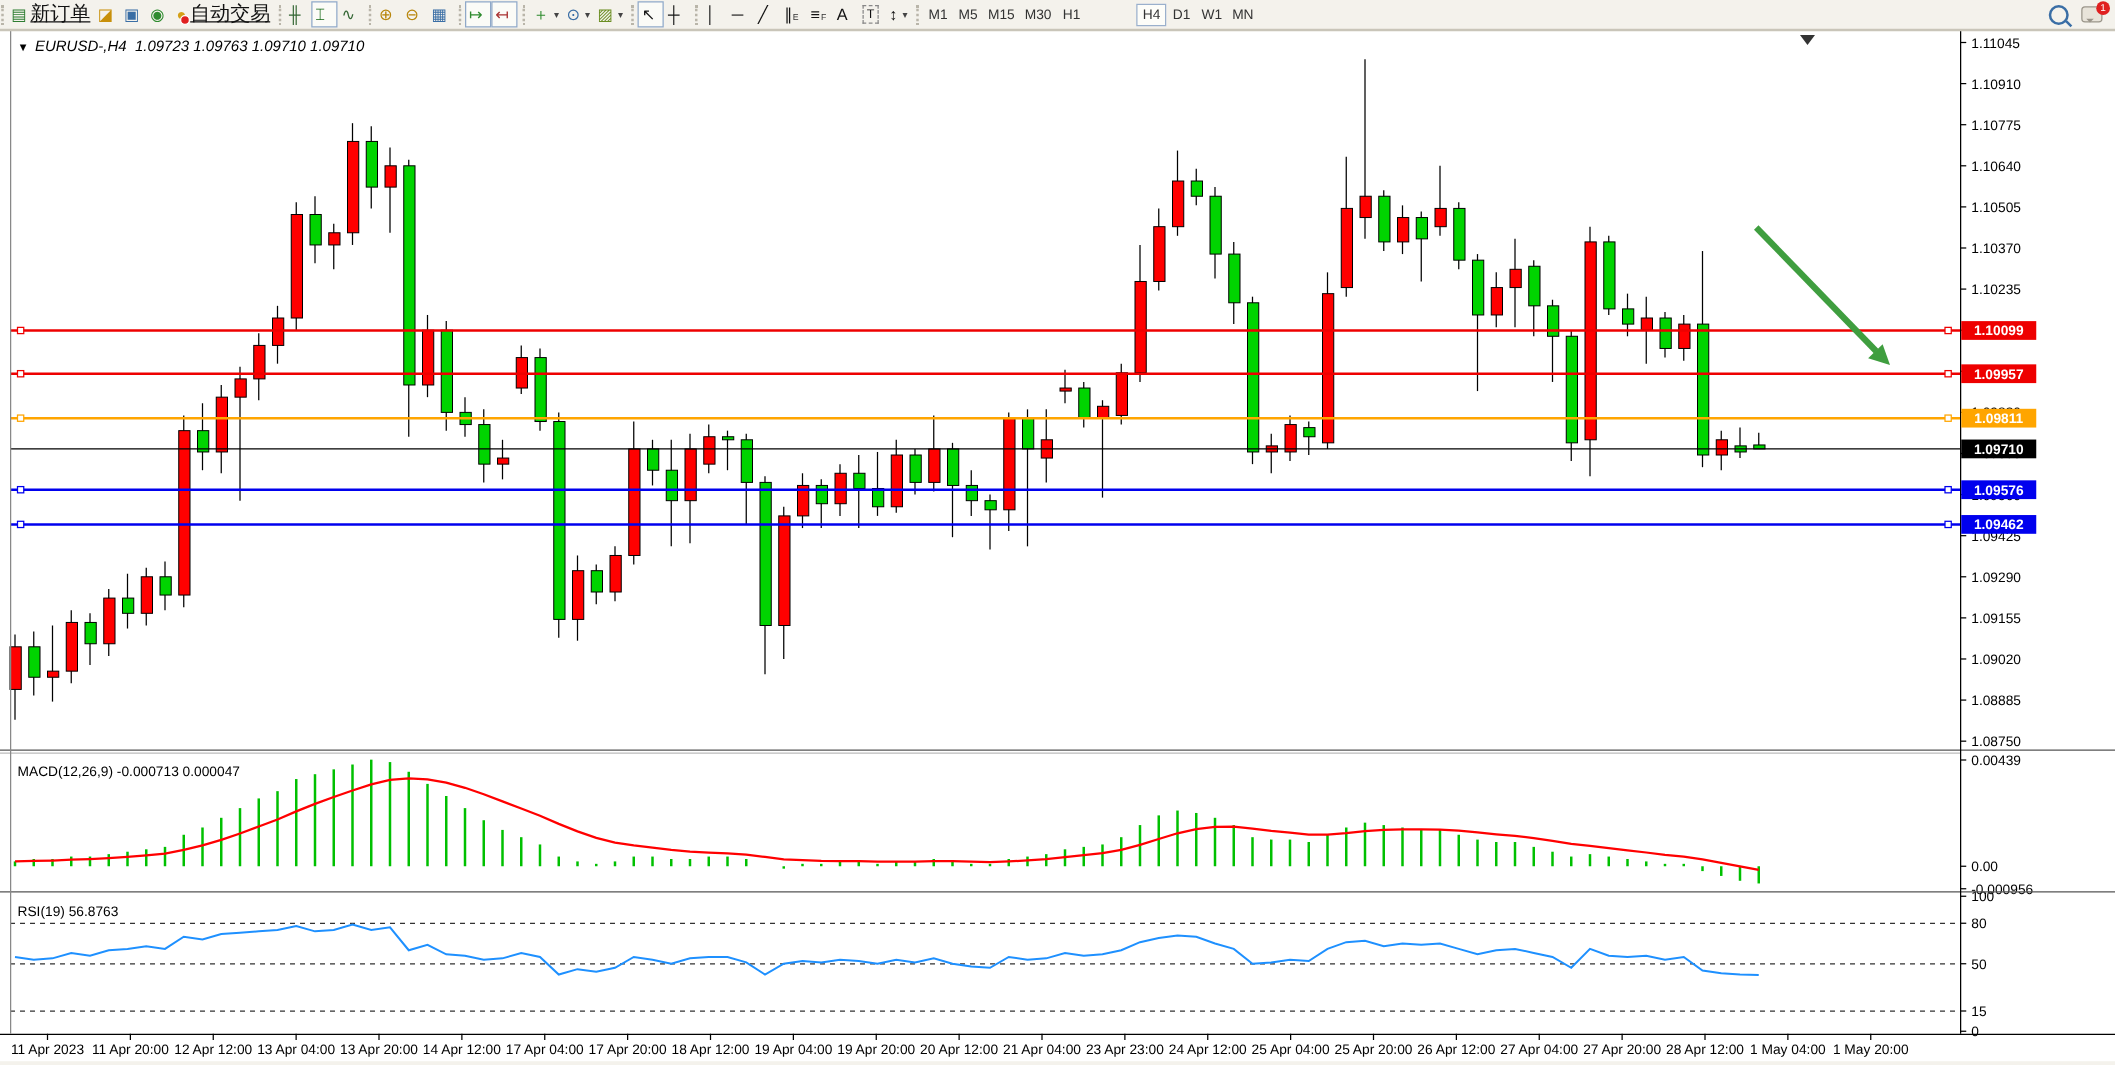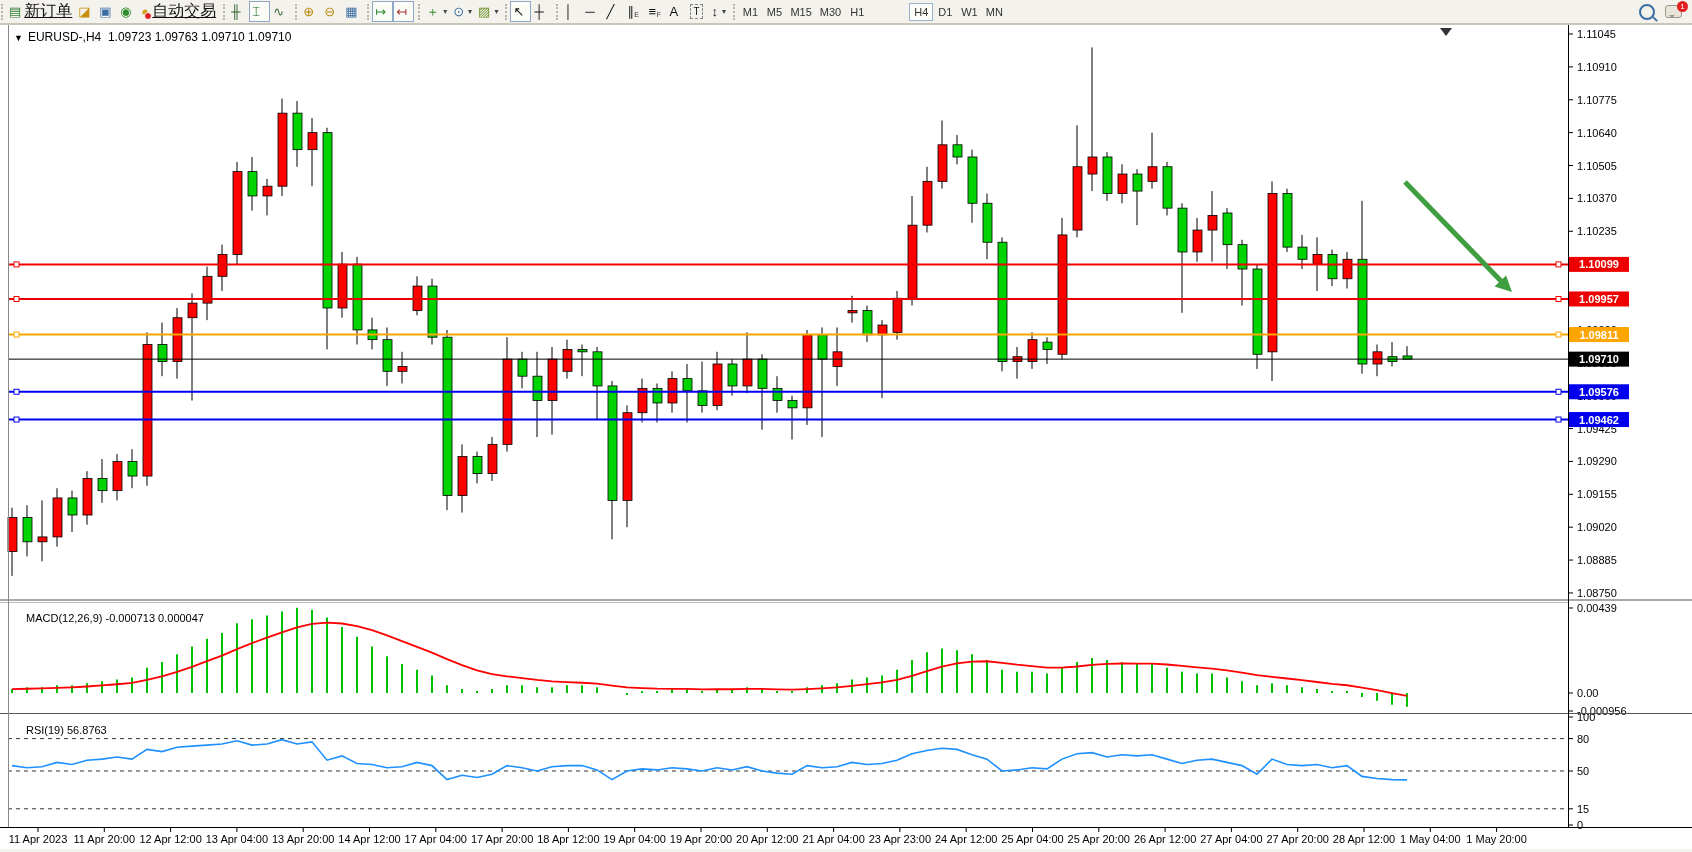--- a/index.html
+++ b/index.html
@@ -26,23 +26,23 @@
   .right-tools{margin-left:auto;display:flex;align-items:center;padding-right:10px;gap:10px;}
   .icon-search{width:12px;height:12px;border:2px solid #3a6ea5;border-radius:50%;position:relative;display:inline-block;}
   .icon-search::after{content:"";position:absolute;width:6px;height:2px;background:#3a6ea5;
     transform:rotate(45deg);right:-5px;bottom:-2px;}
   .icon-chat{width:15px;height:11px;background:#e8e4da;border:1px solid #9a958a;border-radius:3px;position:relative;display:inline-block;}
   .icon-chat::after{content:"";position:absolute;left:3px;bottom:-4px;border:3px solid transparent;border-top-color:#9a958a;}
   .chat-badge{position:absolute;top:-5px;right:-7px;background:#e02020;color:#fff;font-size:8px;
     border-radius:50%;width:11px;height:11px;line-height:11px;text-align:center;}
   
   .chart-area{position:absolute;left:0;top:24px;width:1692px;height:828px;background:#fff;}
-  .chart-title{position:absolute;left:14px;top:6px;font-size:12px;color:#000;z-index:5;}
+  .chart-title{position:absolute;left:14px;top:6px;font-size:12px;color:#000;z-index:5;font-style:italic;}
   .chart-title .tri{font-size:9px;margin-right:5px;}
-  .ind-label{position:absolute;left:26px;font-size:11px;color:#000;z-index:5;}
+  .ind-label{position:absolute;left:14px;font-size:11px;color:#000;z-index:5;}
   svg text{font-family:"Liberation Sans","DejaVu Sans",sans-serif;}
 </style>
 </head>
 <body>
 
 <div class="toolbar" id="toolbar">
     <div class="tgroup">
       <button class="tbtn">
         <span class="ticon" style="color: rgb(46, 125, 50);">▤</span>
         <span class="tlabel">新订单</span>

